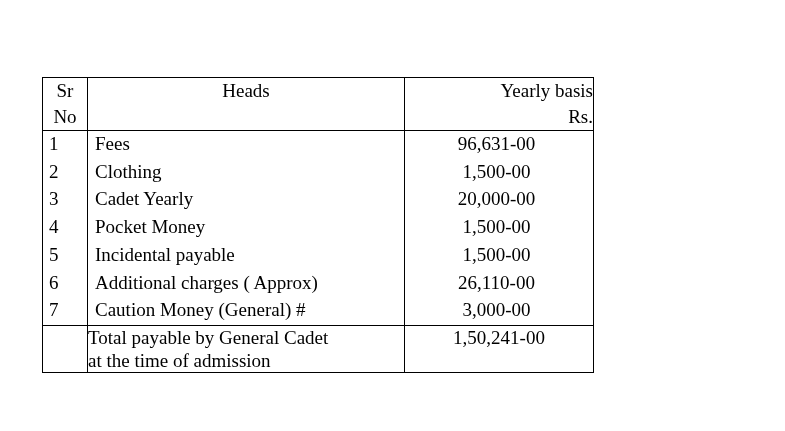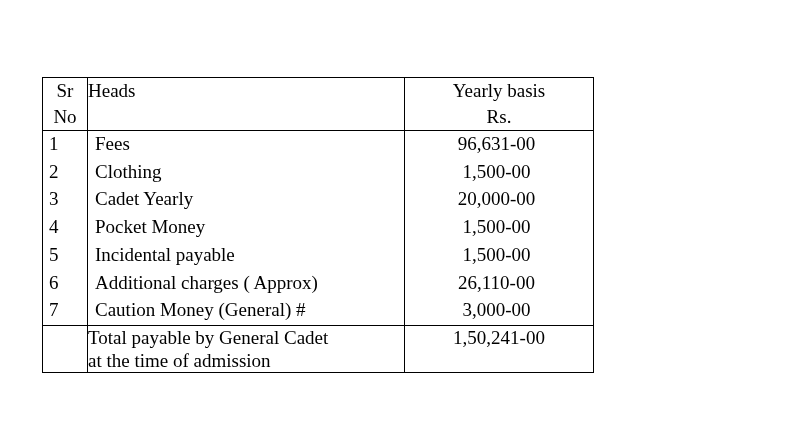--- a/index.html
+++ b/index.html
@@ -60,28 +60,28 @@
   .hdr-sr {
     text-align: center;
     font-weight: bold;
     line-height: 26px;
     padding: 1px 0 1px 0;
     height: 52px;
     vertical-align: top;
     margin-top: 11px;
   }
   .hdr-heads {
-    text-align: left;
+    text-align: center;
     font-weight: bold;
     vertical-align: middle;
     height: 52px;
     line-height: 26px;
   }
   .hdr-amt {
-    text-align: center;
+    text-align: right;
     font-weight: bold;
     line-height: 26px;
     padding: 1px 0 1px 0;
     height: 52px;
     vertical-align: top;
   }
 
   
   .body-block td {
     border-top: none;

